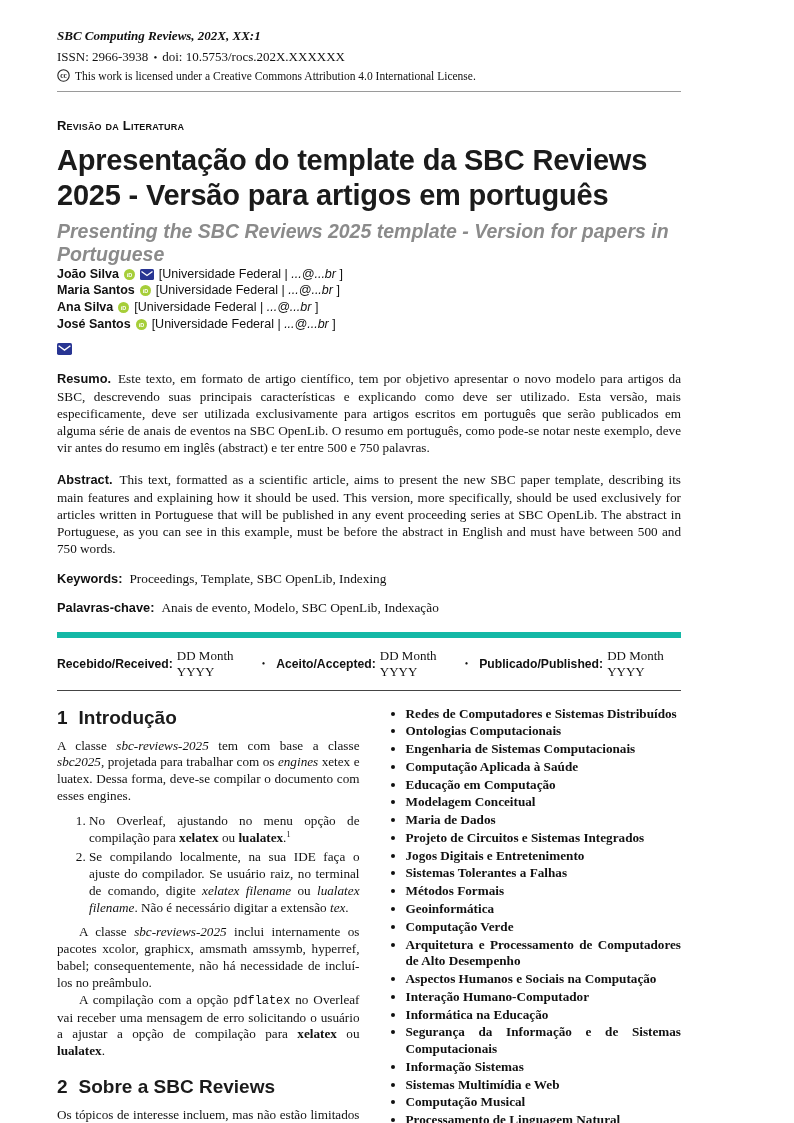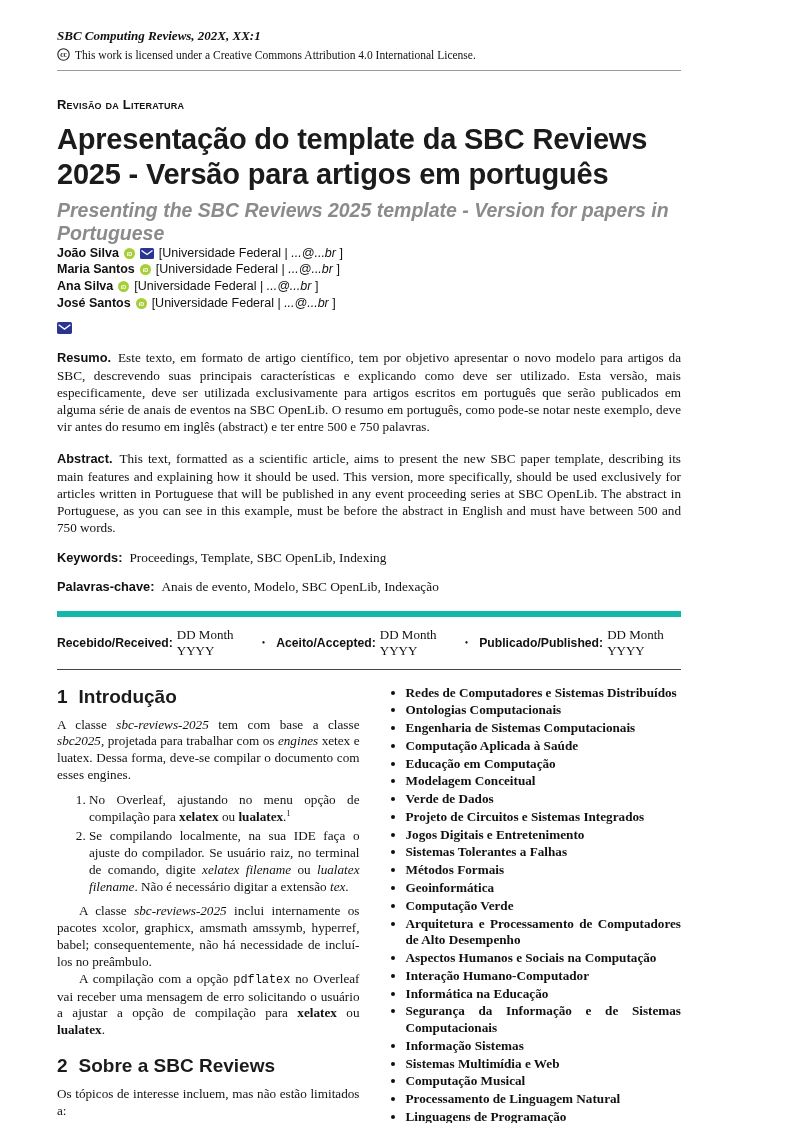--- a/index.html
+++ b/index.html
@@ -57,20 +57,23 @@
   .seg-mono { font-family:"Liberation Mono", monospace; font-size:.9em; }
   .seg-sup { vertical-align:super; font-size:.62em; line-height:0; }
 </style>
 </head>
 <body>
 
 <div class="page">
 
   <div>
     <div class="journal-line">SBC Computing Reviews, 202X, XX:1</div>
+    <div class="issn-line">
+      <span>ISSN: 2966-3938</span><span class="issn-sep">•</span><span>doi: 10.5753/rocs.202X.XXXXXX</span>
+    </div>
     <div class="license-line">
       <span class="icon">
         <svg width="13" height="13" viewBox="0 0 13 13">
             <circle cx="6.5" cy="6.5" r="5.7" fill="none" stroke="#222" stroke-width="1.1"></circle>
             <text x="6.5" y="9.2" font-size="7.5" text-anchor="middle" fill="#222" font-family="serif" font-weight="bold">cc</text>
           </svg>
       </span>
       <span>This work is licensed under a Creative Commons Attribution 4.0 International License.</span>
     </div>
     <div class="rule-light"></div>
@@ -178,21 +181,21 @@
     </div>
 
     <div class="col">
       <ul class="topics" style="margin-top:0;">
           <li>Redes de Computadores e Sistemas Distribuídos</li>
           <li>Ontologias Computacionais</li>
           <li>Engenharia de Sistemas Computacionais</li>
           <li>Computação Aplicada à Saúde</li>
           <li>Educação em Computação</li>
           <li>Modelagem Conceitual</li>
-          <li>Verde de Dados</li>
+          <li>Maria de Dados</li>
           <li>Projeto de Circuitos e Sistemas Integrados</li>
           <li>Jogos Digitais e Entretenimento</li>
           <li>Sistemas Tolerantes a Falhas</li>
           <li>Métodos Formais</li>
           <li>Geoinformática</li>
           <li>Computação Verde</li>
           <li>Arquitetura e Processamento de Computadores de Alto Desempenho</li>
           <li>Aspectos Humanos e Sociais na Computação</li>
           <li>Interação Humano-Computador</li>
           <li>Informática na Educação</li>

